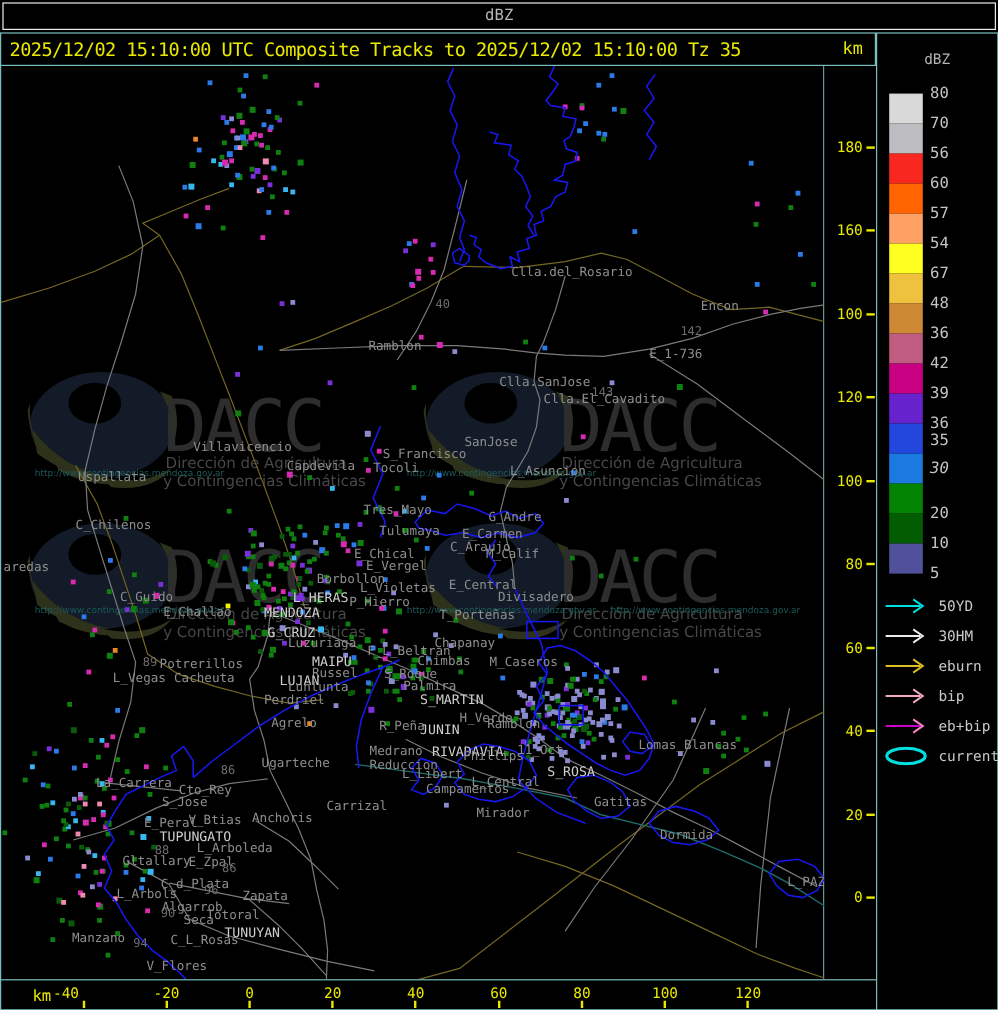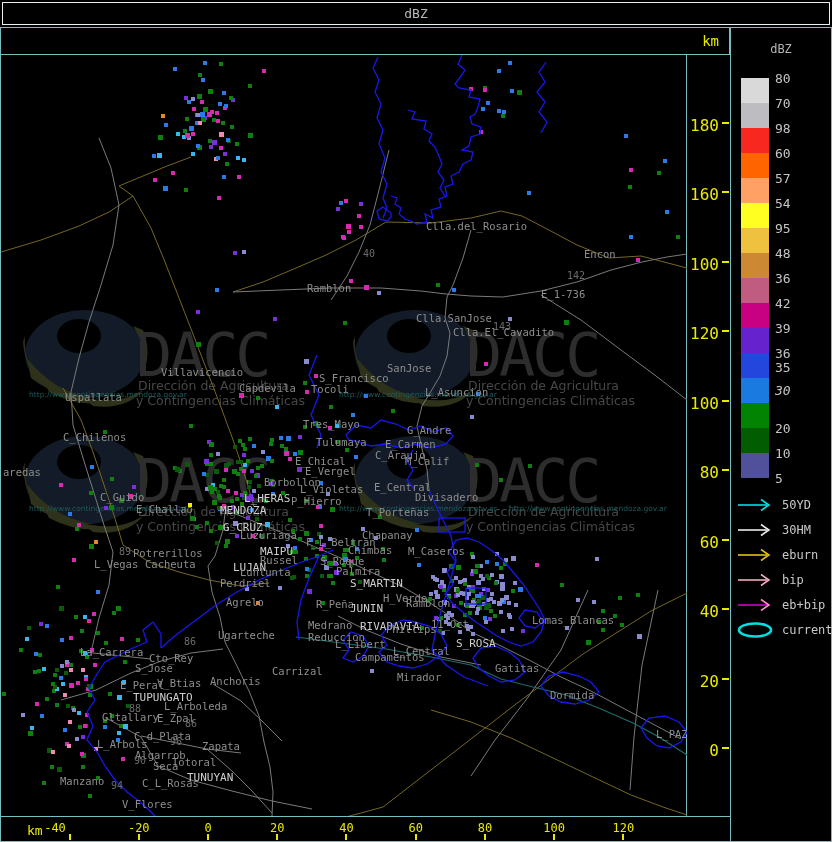--- a/index.html
+++ b/index.html
@@ -13,21 +13,21 @@
   #header{position:absolute;left:0;top:27px;width:730px;height:28px;box-sizing:border-box;
       background:#000;border:1px solid #79bfbf;}
   #header .ttl{position:absolute;left:7px;top:5px;color:#e9e900;font-size:15.5px;letter-spacing:-0.5px;white-space:nowrap;}
   #header .km{position:absolute;right:10px;top:5px;color:#e9e900;font-size:14px;}
   
   #mapwrap{position:absolute;left:0;top:55px;width:687px;height:761px;box-sizing:border-box;
       background:#000;border-left:1px solid #79bfbf;border-right:1px solid #79bfbf;}
   #mapsvg{position:absolute;left:0;top:0;}
   
   #yaxis{position:absolute;left:687px;top:55px;width:43px;height:761px;background:#000;}
-  #yaxis .num{position:absolute;width:30px;text-align:right;color:#e9e900;font-size:16px;}
+  #yaxis .num{position:absolute;width:30px;text-align:right;color:#e9e900;font-size:12px;}
   #yaxis .tick{position:absolute;width:7px;height:2px;background:#e9e900;}
   
   #xaxis{position:absolute;left:0;top:816px;width:730px;height:26px;box-sizing:border-box;
       background:#000;border-left:1px solid #79bfbf;border-bottom:1px solid #79bfbf;border-top:1px solid #79bfbf;}
   #xaxis .num{position:absolute;top:4px;width:40px;margin-left:-20px;text-align:center;color:#e9e900;font-size:12px;}
   #xaxis .tick{position:absolute;top:17px;width:2px;height:6px;background:#e9e900;}
   #xaxis .km{position:absolute;left:26px;top:6px;color:#e9e900;font-size:13px;}
   
   #sidebar{position:absolute;left:730px;top:27px;width:102px;height:815px;box-sizing:border-box;
       background:#000;border:1px solid #79bfbf;}
@@ -48,20 +48,21 @@
 </head>
 <body>
 
 <div id="app">
 
   <div id="titlebar">
     <div class="inner">dBZ</div>
   </div>
 
   <div id="header">
+    <div class="ttl">2025/12/02 15:10:00 UTC Composite Tracks to 2025/12/02 15:10:00 Tz 35</div>
     <div class="km">km</div>
   </div>
 
   <div id="mapwrap">
     <svg id="mapsvg" width="686" height="761" viewBox="0 55 686 761">
       <defs>
         <g id="wm-eye">
           <ellipse cx="62" cy="48" rx="60" ry="44" fill="#121b27"></ellipse>
           <ellipse cx="56" cy="30" rx="22" ry="17" fill="#000000"></ellipse>
           <path d="M4,52 Q30,86 70,92 Q34,92 8,72 Z" fill="#2e321a"></path>
@@ -917,25 +918,25 @@
       <div class="swatch" style="top: 250px; background: rgb(192, 92, 128);"></div>
       <div class="swatch" style="top: 275px; background: rgb(200, 0, 130);"></div>
       <div class="swatch" style="top: 300px; background: rgb(102, 34, 204);"></div>
       <div class="swatch" style="top: 325px; background: rgb(35, 70, 221);"></div>
       <div class="swatch" style="top: 350px; background: rgb(27, 122, 224);"></div>
       <div class="swatch" style="top: 375px; background: rgb(2, 132, 2);"></div>
       <div class="swatch" style="top: 400px; background: rgb(2, 92, 2);"></div>
       <div class="swatch" style="top: 425px; background: rgb(81, 81, 155);"></div>
       <div class="swlbl" style="top: 45px;">80</div>
       <div class="swlbl" style="top: 70px;">70</div>
-      <div class="swlbl" style="top: 95px;">98</div>
+      <div class="swlbl" style="top: 95px;">56</div>
       <div class="swlbl" style="top: 120px;">60</div>
       <div class="swlbl" style="top: 145px;">57</div>
       <div class="swlbl" style="top: 170px;">54</div>
-      <div class="swlbl" style="top: 195px;">95</div>
+      <div class="swlbl" style="top: 195px;">67</div>
       <div class="swlbl" style="top: 220px;">48</div>
       <div class="swlbl" style="top: 245px;">36</div>
       <div class="swlbl" style="top: 270px;">42</div>
       <div class="swlbl" style="top: 295px;">39</div>
       <div class="swlbl" style="top: 320px;">36</div>
       <div class="swlbl" style="top: 334px;">35</div>
       <div class="swlbl" style="top: 357px; font-style: italic;">30</div>
       <div class="swlbl" style="top: 395px;">20</div>
       <div class="swlbl" style="top: 420px;">10</div>
       <div class="swlbl" style="top: 445px;">5</div>

